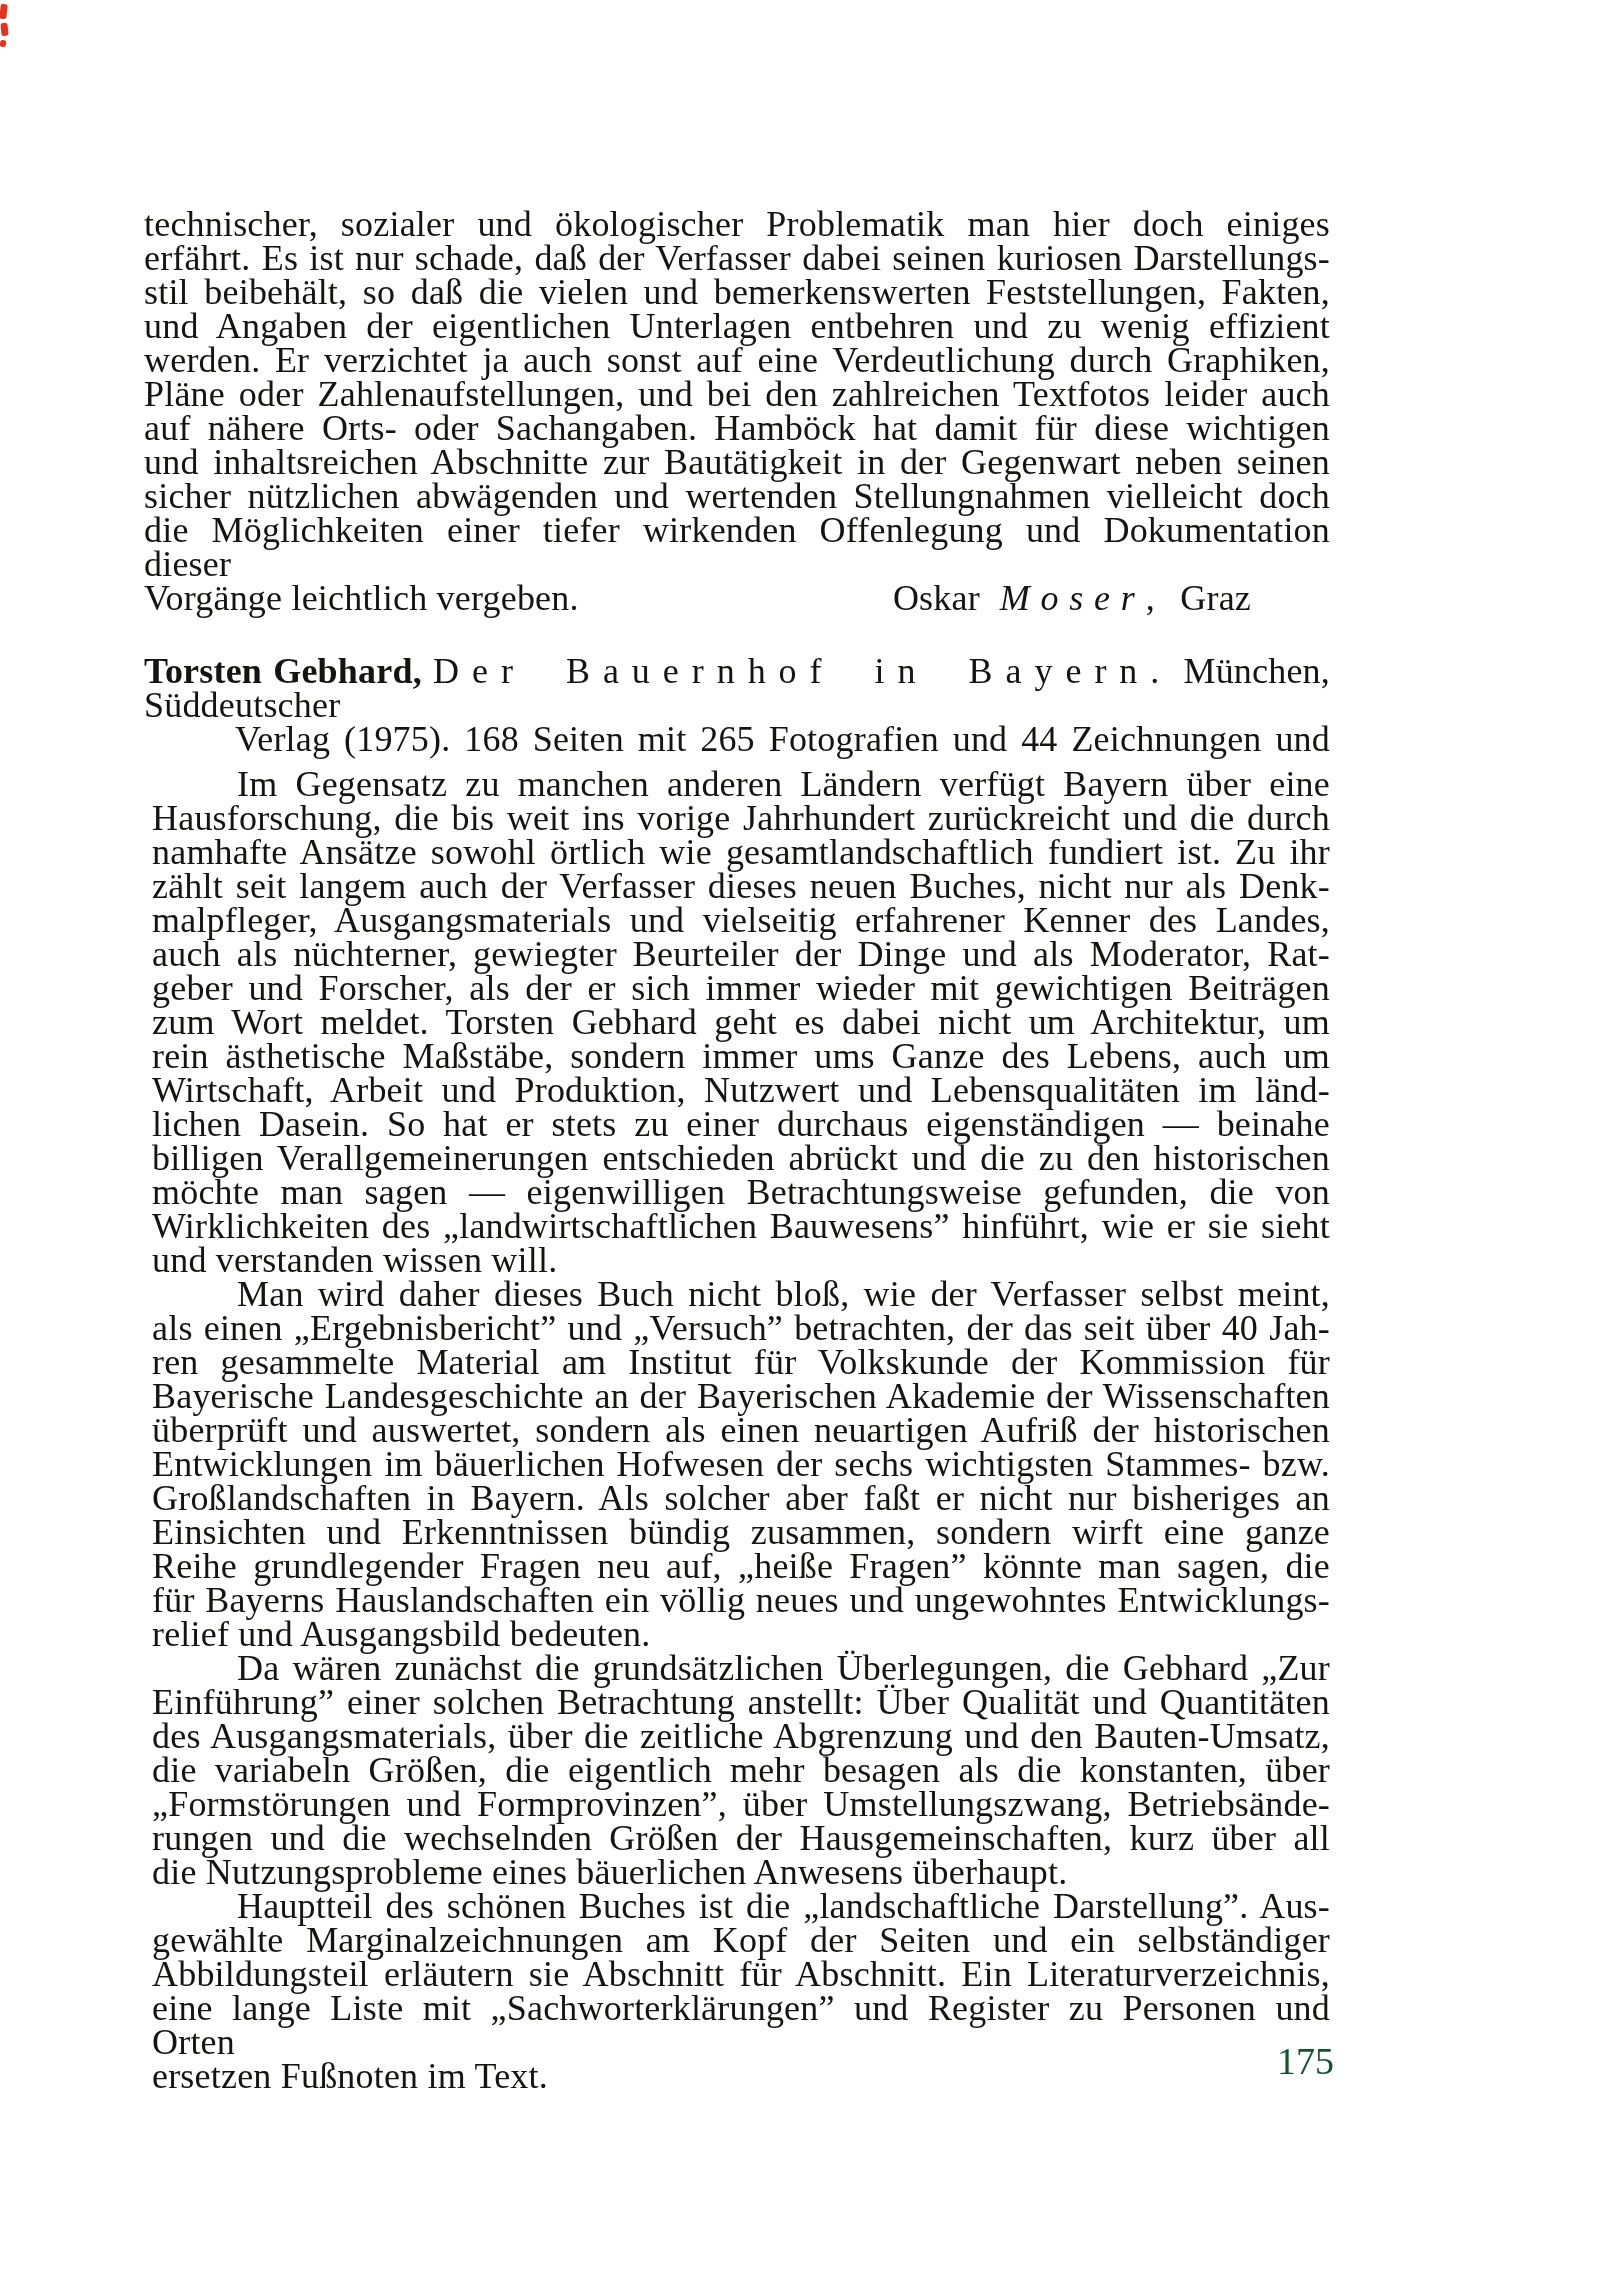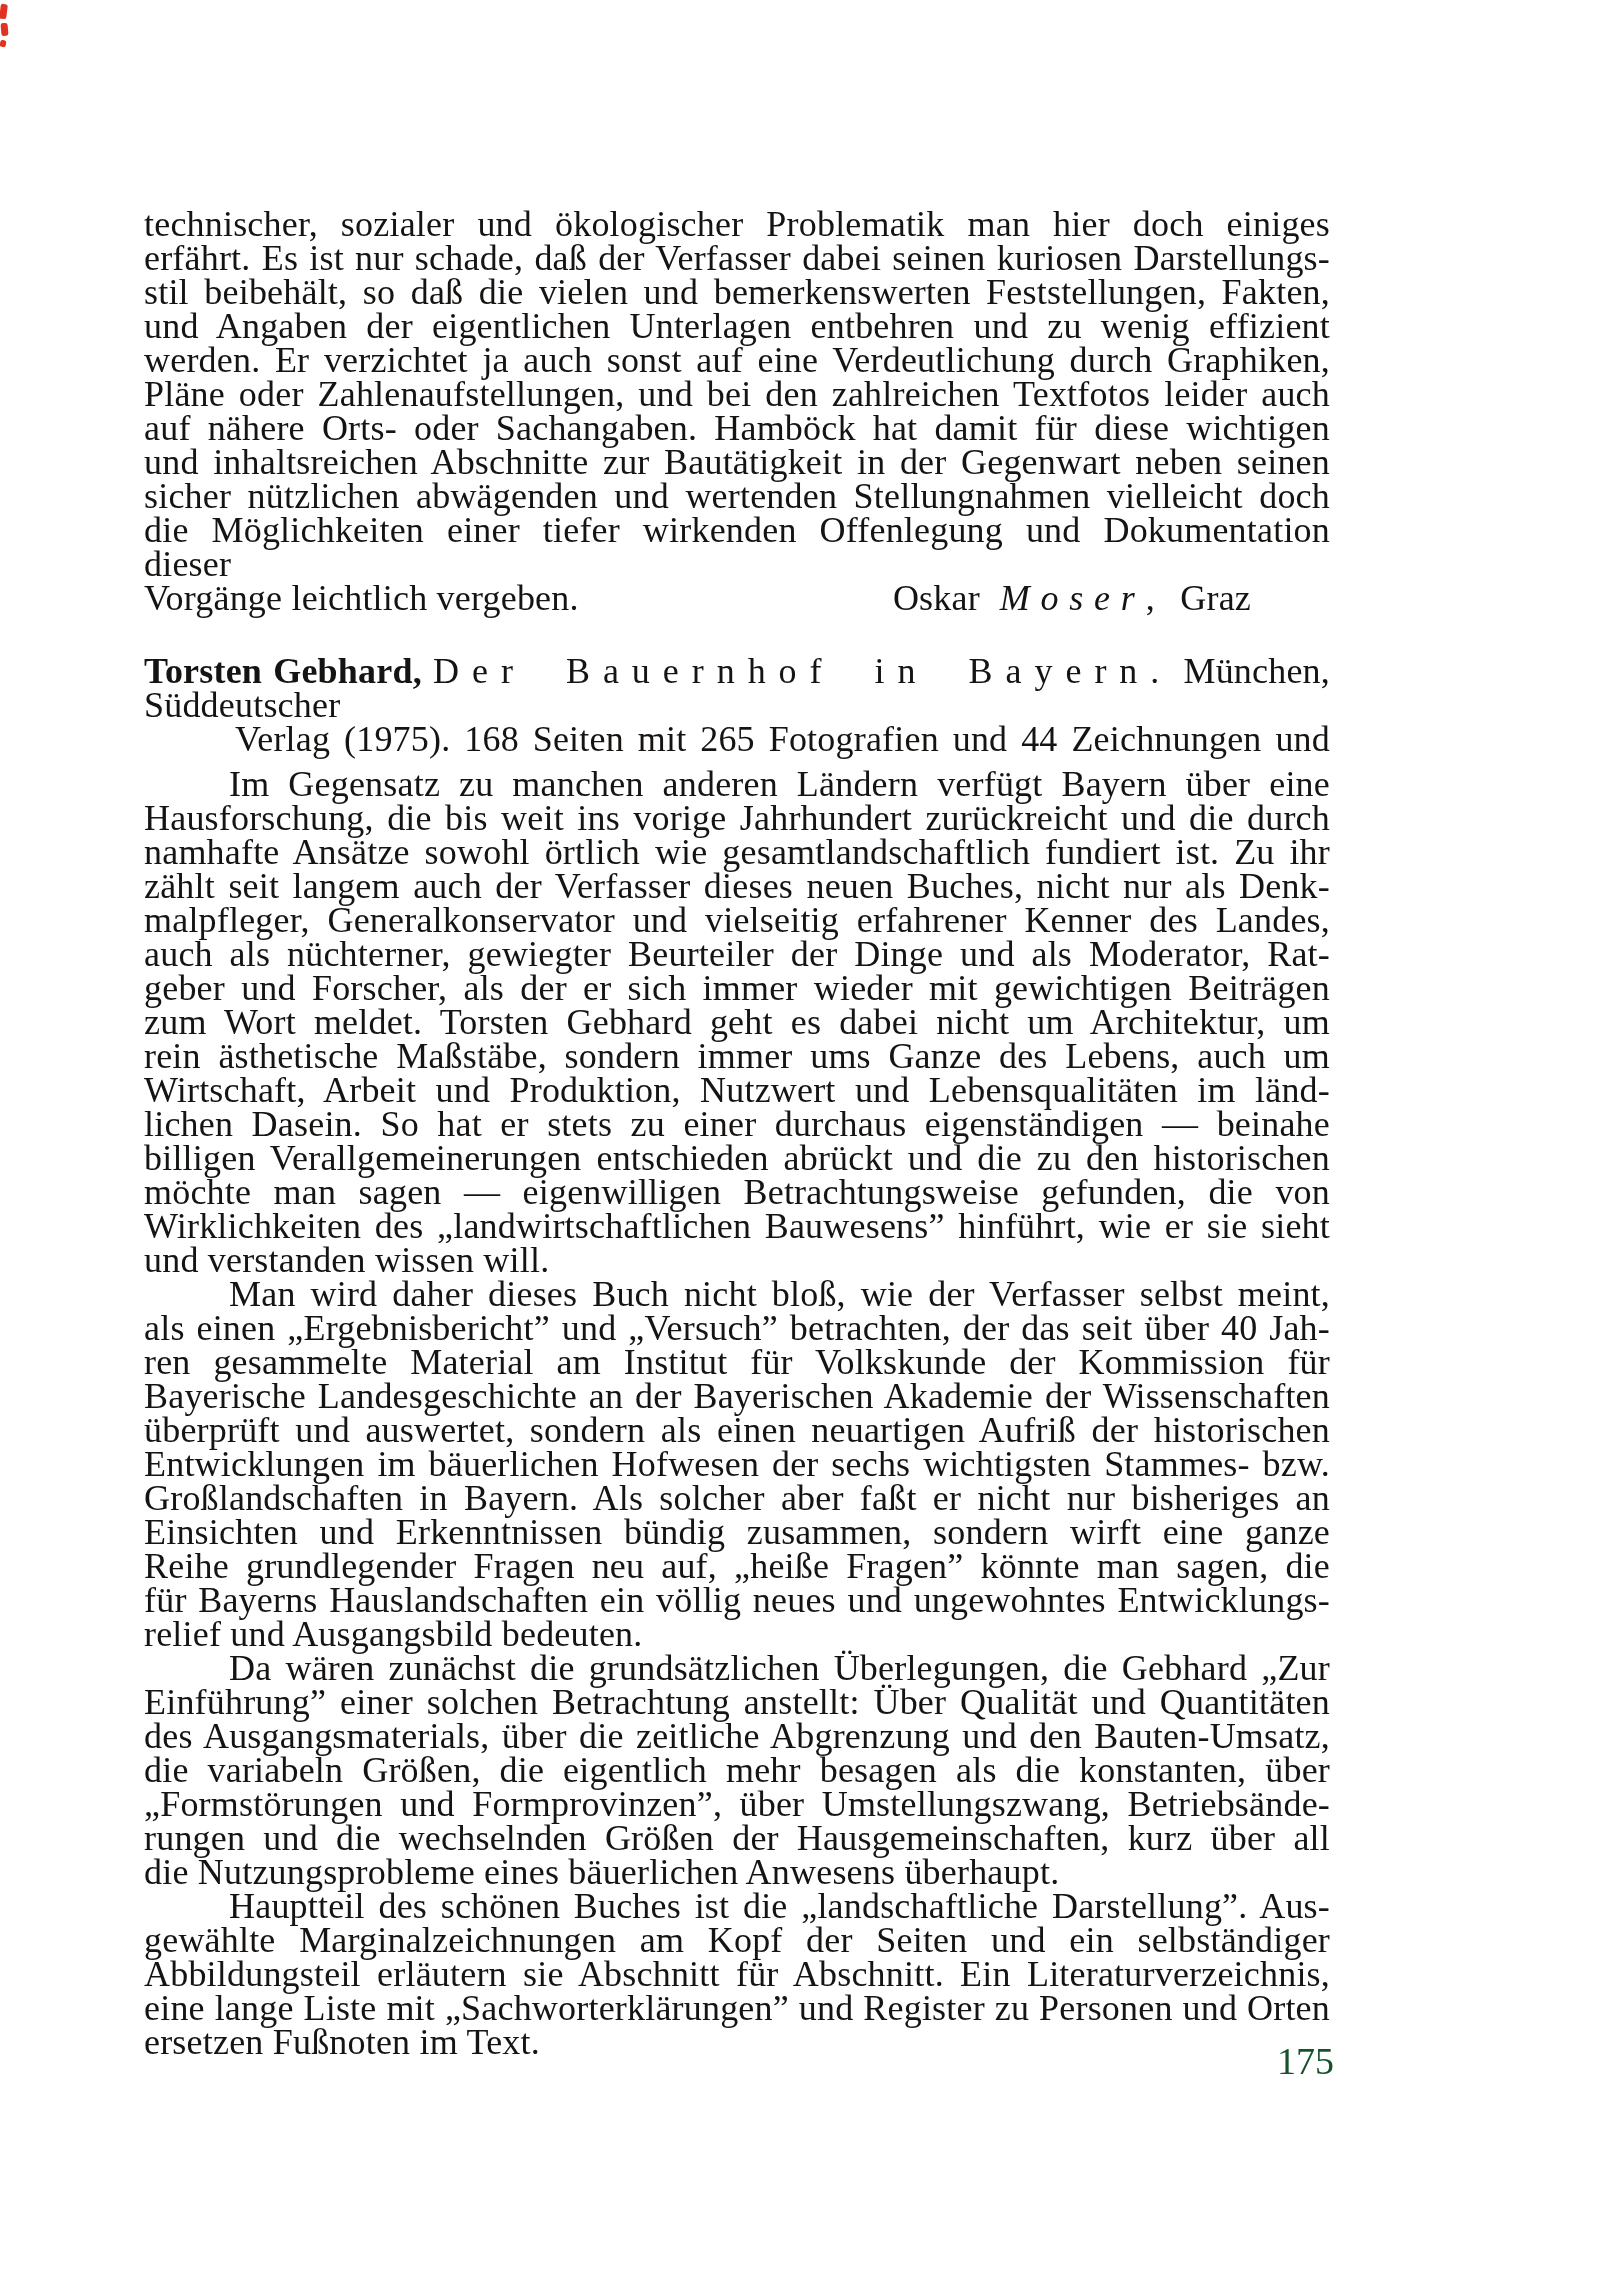--- a/index.html
+++ b/index.html
@@ -34,21 +34,21 @@
   .line, .lines > div { white-space: normal; }
   .j, .lines > div { text-align: justify; text-align-last: justify; }
   .line.nj { text-align: left; text-align-last: left; }
 
   .indent-first > div:first-child { text-indent: 85px; }
 
   .heading { margin-top: 39px; }
   .heading .hang { padding-left: 91px; }
   .heading .author { font-weight: bold; }
 
-  .bodyparas { margin-top: 11.4px; }
+  .bodyparas { margin-top: 11.4px; margin-left: 8px; }
 
   .sperr { letter-spacing: 0.36em; word-spacing: 0.45em; }
 
   .closing { display: flex; justify-content: space-between; text-align: left; text-align-last: left; gap: 40px; }
   .sig { margin-right: 79px; word-spacing: 0.45em; white-space: nowrap; }
   .sig .sperr { letter-spacing: 0.3em; margin-left: 0.55em; font-style: italic; }
 
   .pagenum {
     position: absolute;
     top: 2041px; right: 288px;
@@ -97,21 +97,21 @@
       <div class="line j hang">Verlag (1975). 168 Seiten mit 265 Fotografien und 44 Zeichnungen und</div>
     </div>
 
     <div class="bodyparas">
       <div class="para">
         <div class="lines indent-first">
             <div>Im Gegensatz zu manchen anderen Ländern verfügt Bayern über eine</div>
             <div>Hausforschung, die bis weit ins vorige Jahrhundert zurückreicht und die durch</div>
             <div>namhafte Ansätze sowohl örtlich wie gesamtlandschaftlich fundiert ist. Zu ihr</div>
             <div>zählt seit langem auch der Verfasser dieses neuen Buches, nicht nur als Denk-</div>
-            <div>malpfleger, Generalkonservator und vielseitig erfahrener Kenner des Landes,</div>
+            <div>malpfleger, Ausgangsmaterials und vielseitig erfahrener Kenner des Landes,</div>
             <div>auch als nüchterner, gewiegter Beurteiler der Dinge und als Moderator, Rat-</div>
             <div>geber und Forscher, als der er sich immer wieder mit gewichtigen Beiträgen</div>
             <div>zum Wort meldet. Torsten Gebhard geht es dabei nicht um Architektur, um</div>
             <div>rein ästhetische Maßstäbe, sondern immer ums Ganze des Lebens, auch um</div>
             <div>Wirtschaft, Arbeit und Produktion, Nutzwert und Lebensqualitäten im länd-</div>
             <div>lichen Dasein. So hat er stets zu einer durchaus eigenständigen — beinahe</div>
             <div>billigen Verallgemeinerungen entschieden abrückt und die zu den historischen</div>
             <div>möchte man sagen — eigenwilligen Betrachtungsweise gefunden, die von</div>
             <div>Wirklichkeiten des „landwirtschaftlichen Bauwesens” hinführt, wie er sie sieht</div>
           </div>

